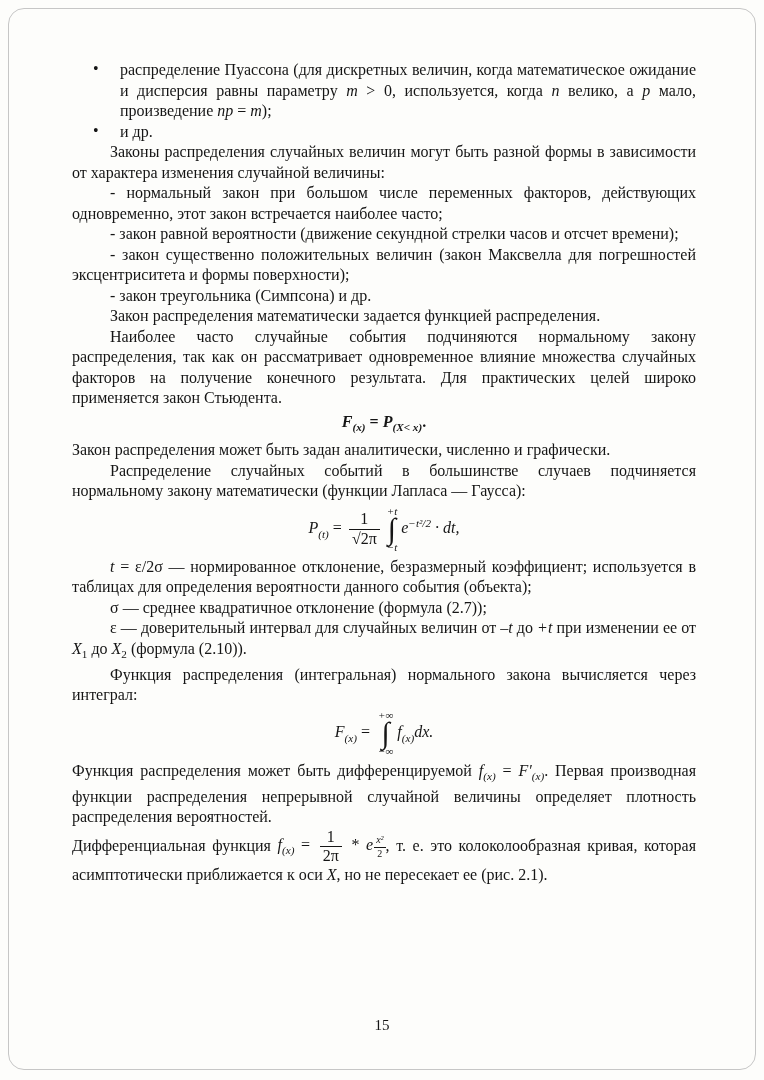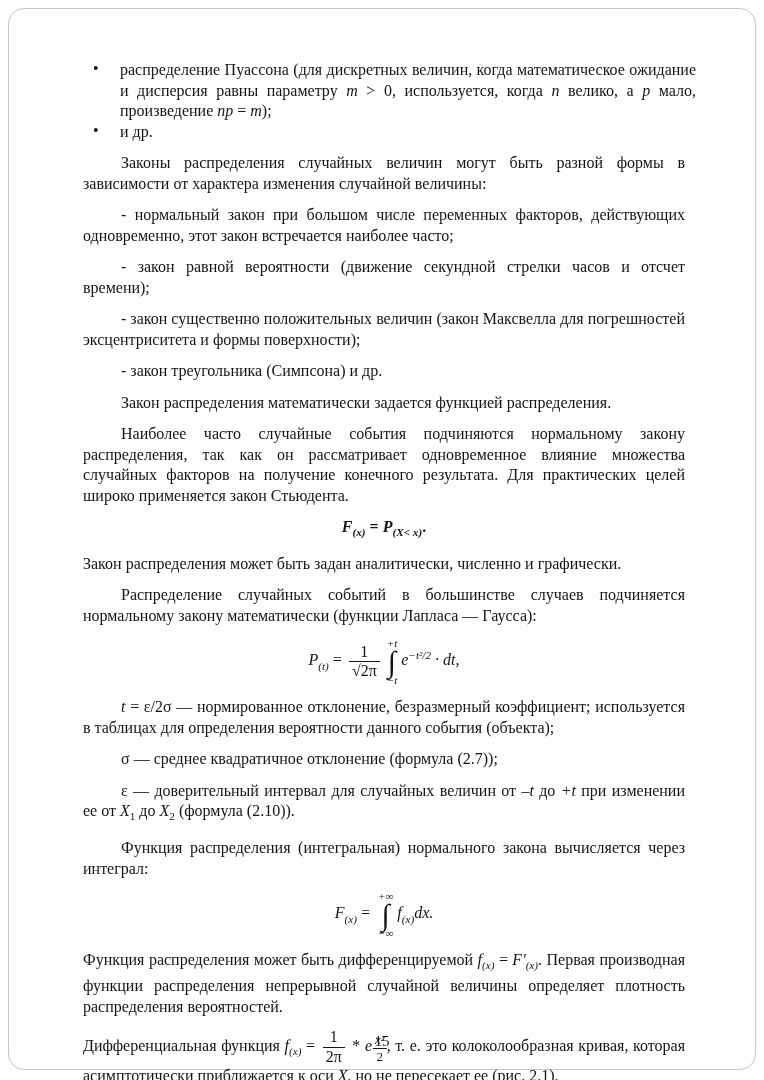--- a/index.html
+++ b/index.html
@@ -9,42 +9,42 @@
     font-family:"Liberation Serif","DejaVu Serif",serif;
   }
   .frame{
     position:absolute;left:8px;top:8px;right:8px;bottom:10px;
     border:1px solid #c6c6c6;border-radius:16px;pointer-events:none;
   }
   .col{
     position:absolute;left:72px;top:60px;width:624px;
     font-size:16px;line-height:20.5px;
   }
-  p{margin:11px;text-align:justify;}
+  p{margin:0;text-align:justify;}
   .ind{text-indent:38px;}
   ul.blist{list-style:none;margin:0;padding:0 0 0 48px;}
   ul.blist li{position:relative;text-align:justify;}
   .bullet{position:absolute;left:-27px;top:-1px;}
   .i{font-style:italic;}
   .b{font-weight:bold;}
   .bi{font-weight:bold;font-style:italic;}
   .fs{font-size:0.7em;vertical-align:sub;}
   .fsup{font-size:0.7em;vertical-align:super;}
   .gap{display:inline-block;width:26px;}
   .formula{text-align:center;text-indent:0;margin:3px 0;}
   .frac{display:inline-flex;flex-direction:column;vertical-align:middle;text-align:center;margin:0 3px;line-height:1.15;}
   .fnum{border-bottom:1px solid #151515;padding:0 6px;}
   .fden{padding:0 3px;white-space:nowrap;}
   .ovl{border-top:1px solid #151515;}
   .intwrap{display:inline-flex;flex-direction:column;align-items:center;vertical-align:middle;margin:0 4px;line-height:1;}
   .lim{font-size:11px;font-style:italic;line-height:1.15;}
   .intsym{font-size:30px;line-height:0.8;}
-  .mfrac{display:inline-flex;flex-direction:column;text-align:center;vertical-align:7px;font-size:13px;line-height:1.25;margin-left:1px;}
+  .mfrac{display:inline-flex;flex-direction:column;text-align:center;vertical-align:7px;font-size:10px;line-height:1.25;margin-left:1px;}
   .mn{border-bottom:1px solid #151515;padding:0 2px;}
-  .pagenum{position:absolute;left:0;right:0;bottom:30px;text-align:center;font-size:15px;}
+  .pagenum{position:absolute;left:0;right:0;bottom:46px;text-align:center;font-size:15px;}
 </style>
 </head>
 <body>
 
 <div class="sheet">
   <div class="frame"></div>
 
   <div class="col">
 
     <ul class="blist">

